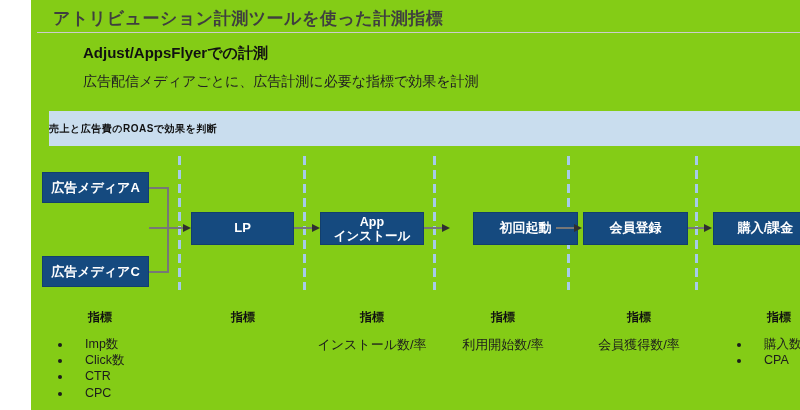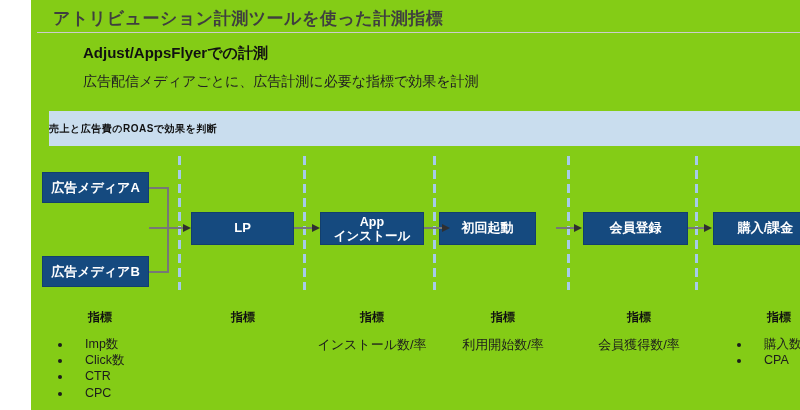--- a/index.html
+++ b/index.html
@@ -29,21 +29,21 @@
   .navy-box{
     background:#154a7f;border:1px solid #123f6d;color:#ffffff;font-weight:bold;
     display:flex;align-items:center;justify-content:center;text-align:center;
     box-sizing:border-box;white-space:pre-line;
   }
   .media-box{left:11px;width:107px;height:31px;font-size:13px;}
   .mb1{top:172px;} .mb2{top:213px;} .mb3{top:256px;}
   .flow-box{top:212px;height:33px;font-size:13px;line-height:1.12;}
   .fb1{left:160px;width:103px;}
   .fb2{left:289px;width:104px;font-size:12.5px;}
-  .fb3{left:408px;width:97px;}
+  .fb3{left:442px;width:105px;}
   .fb4{left:552px;width:105px;}
   .fb5{left:682px;width:105px;}
   
   .hline{height:1.7px;background:#777777;}
   .vline{width:1.7px;background:#777777;}
   .stubA{left:118px;top:187px;width:19px;}
   .stubB{left:118px;top:227px;width:19px;}
   .stubC{left:118px;top:271px;width:19px;}
   .mergeV{left:136px;top:187px;height:86px;}
   .toLP{left:136px;top:227px;width:17px;}
@@ -81,21 +81,21 @@
     <span>売上と広告費のROASで効果を判断</span>
   </div>
 
   <div class="abs vdash vd1"></div>
   <div class="abs vdash vd2"></div>
   <div class="abs vdash vd3"></div>
   <div class="abs vdash vd4"></div>
   <div class="abs vdash vd5"></div>
 
   <div class="abs navy-box media-box mb1">広告メディアA</div>
-  <div class="abs navy-box media-box mb3">広告メディアB</div>
+  <div class="abs navy-box media-box mb3">広告メディアC</div>
 
   <div class="abs hline stubA"></div>
   <div class="abs hline stubB"></div>
   <div class="abs hline stubC"></div>
   <div class="abs vline mergeV"></div>
   <div class="abs hline toLP"></div>
   <div class="abs ahead ah0"></div>
 
   <div class="abs navy-box flow-box fb1">LP</div>
   <div class="abs navy-box flow-box fb2">App

